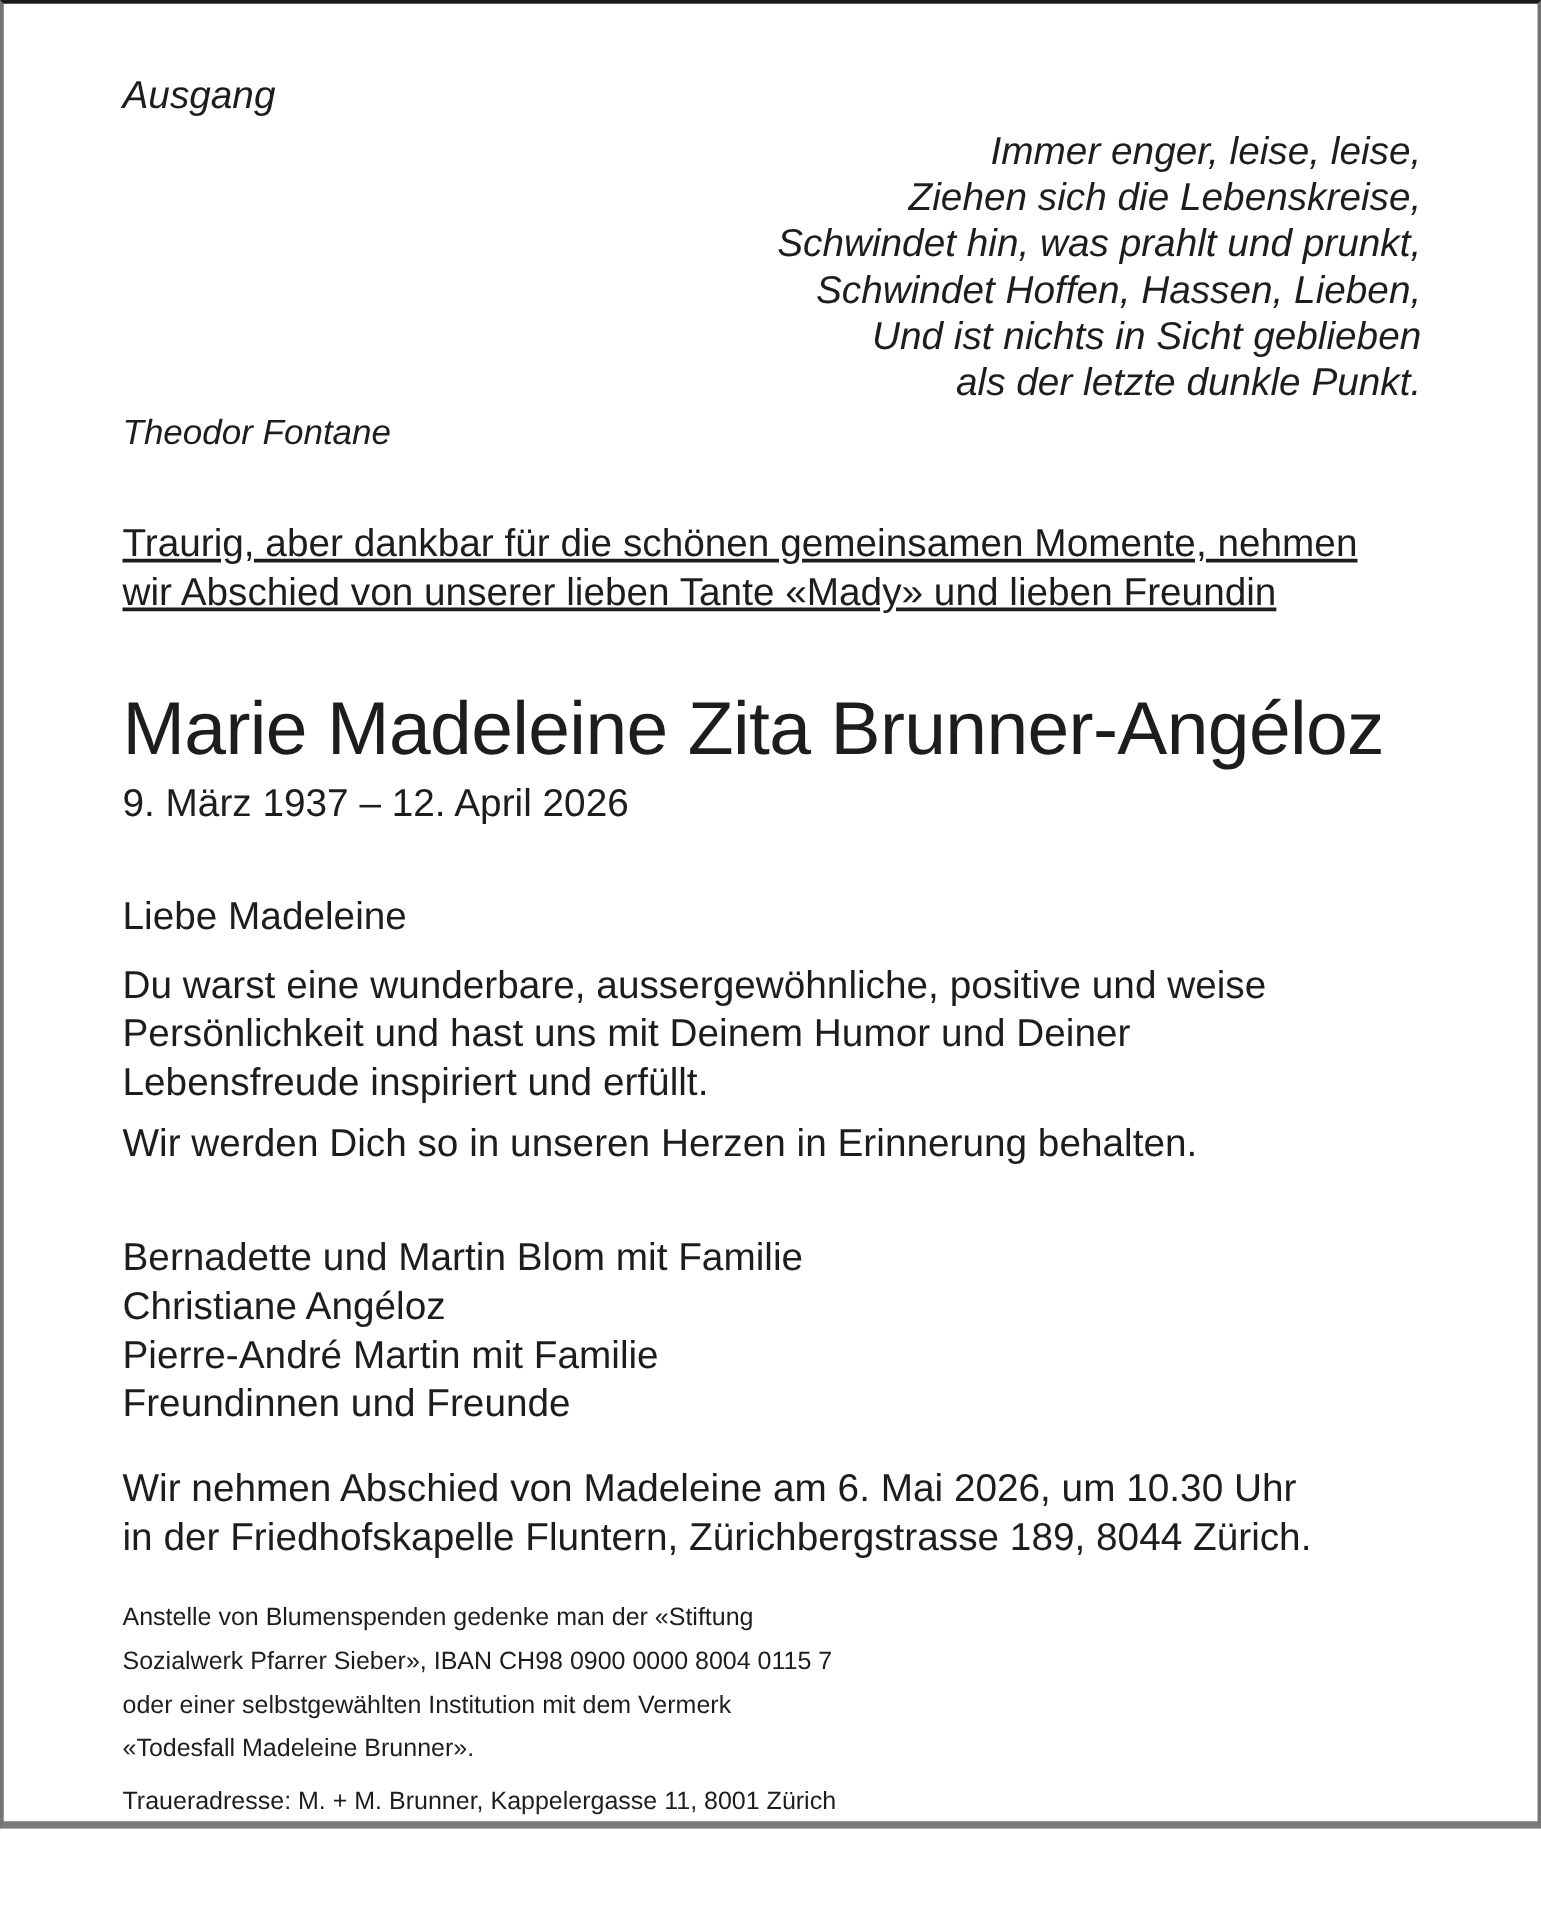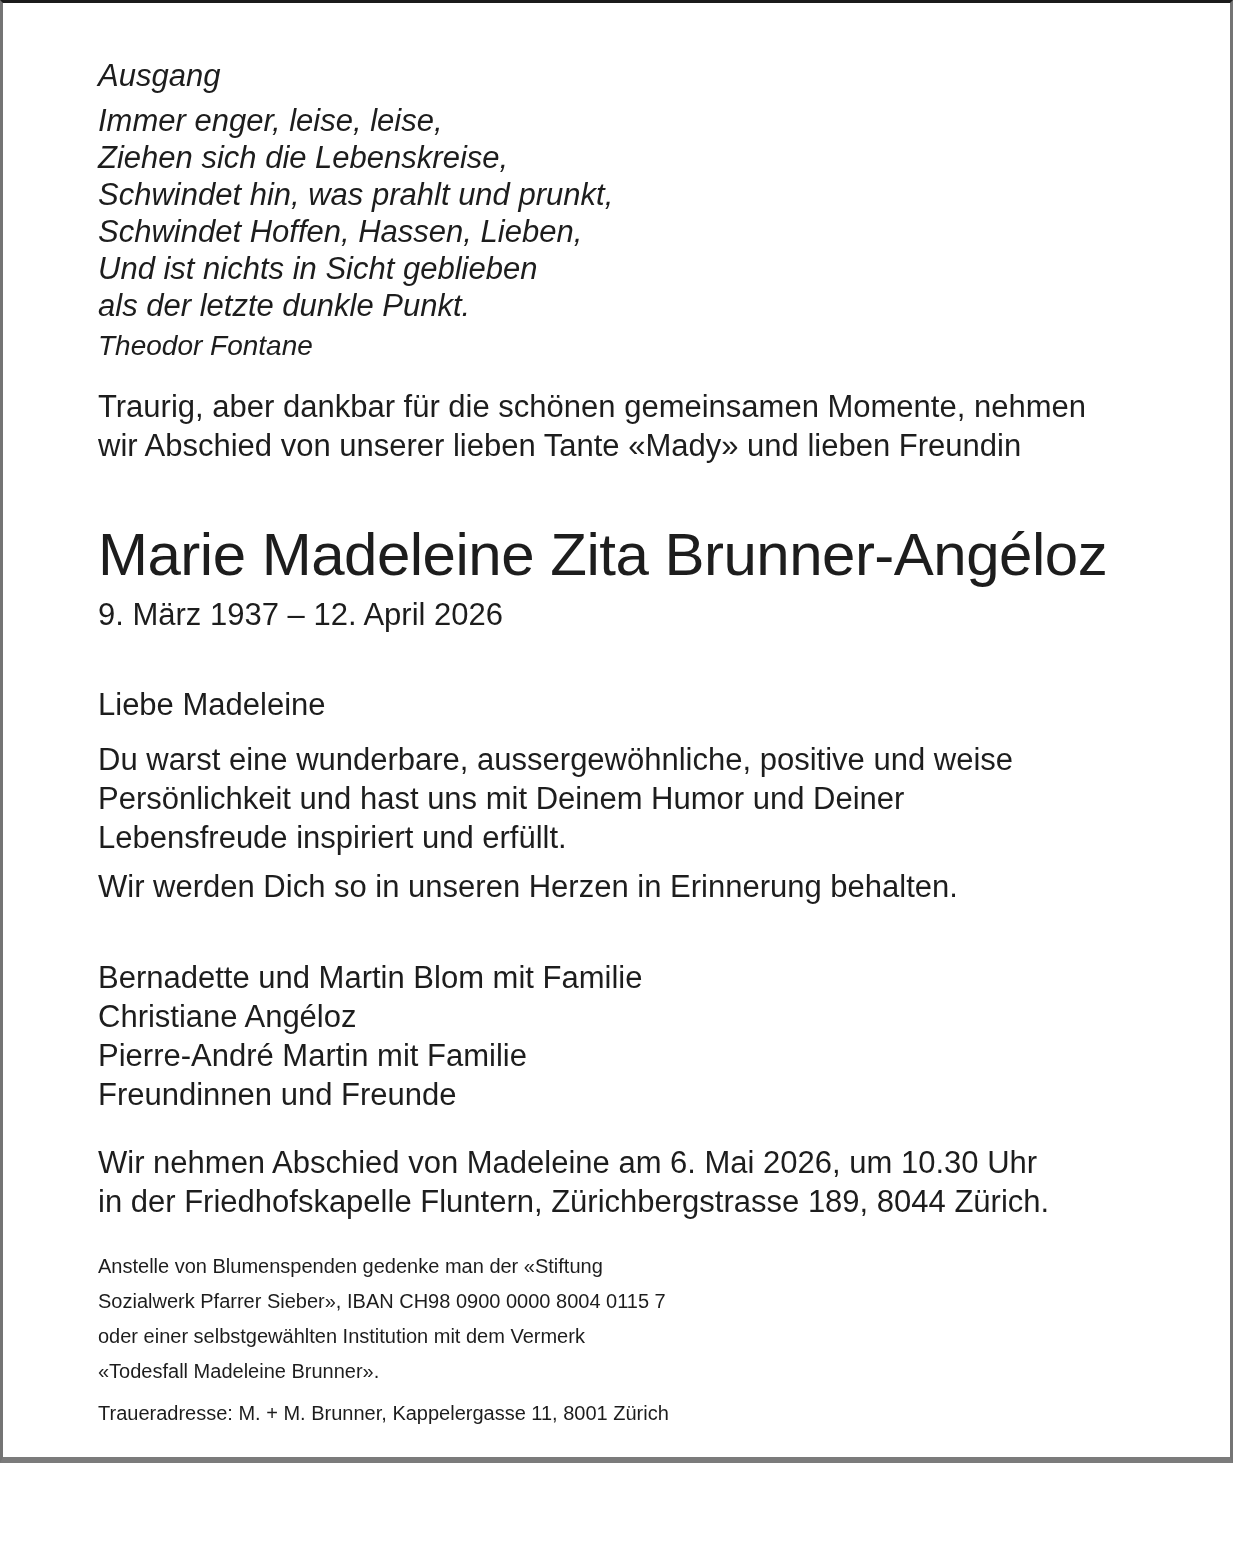--- a/index.html
+++ b/index.html
@@ -24,33 +24,33 @@
     color: var(--text);
     overflow: hidden;
   }
   .line { display: block; }
 
   .poem-title {
     font-style: italic;
     font-size: 31px;
     line-height: 37px;
   }
-  .poem { margin-top: 8px; }
+  .poem { margin-top: 8px; text-align: right; }
   .poem .line {
     font-style: italic;
     font-size: 31px;
     line-height: 37px;
   }
   .poem-attribution {
     margin-top: 5px;
     font-style: italic;
     font-size: 28px;
     line-height: 34px;
   }
-  .intro { margin-top: 24px; }
+  .intro { margin-top: 52px; text-decoration: underline; }
   .body-text .line,
   .body-text { font-size: 31px; line-height: 39px; }
 
   .deceased-name {
     margin-top: 57px;
     font-size: 60px;
     line-height: 66px;
     letter-spacing: -0.5px;
     white-space: nowrap;
   }

